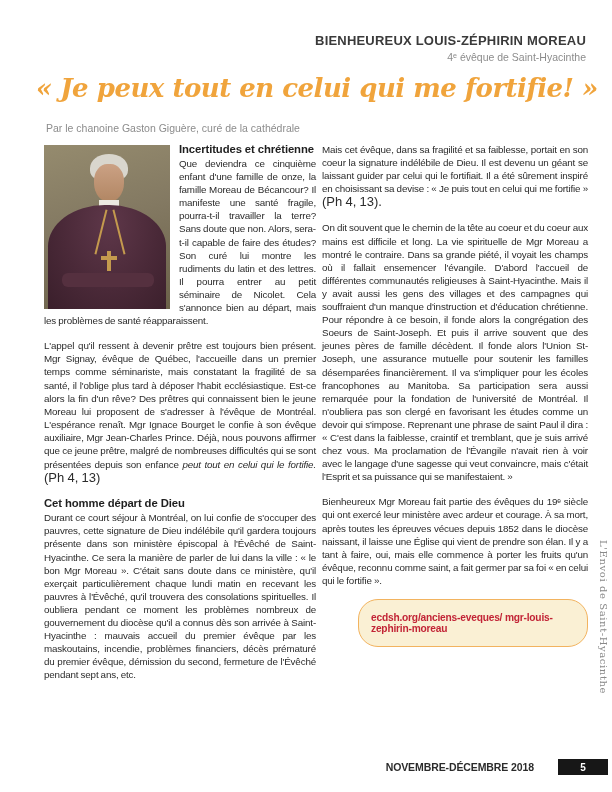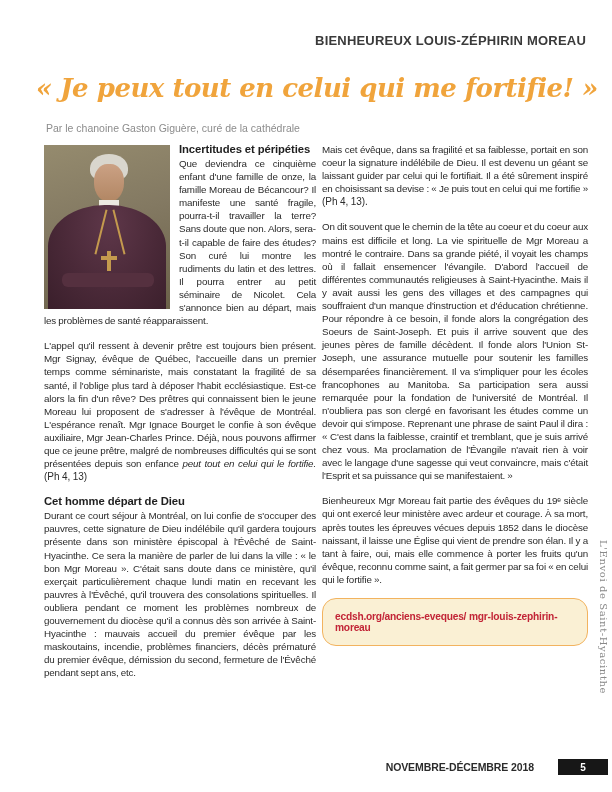--- a/index.html
+++ b/index.html
@@ -35,21 +35,21 @@
   }
   .col p{
     font-size:9.8px;line-height:13.1px;text-align:justify;
     letter-spacing:-.15px;word-spacing:-.4px;
     margin:0 0 12px 0;
   }
   .col h2{
     font-size:11.3px;font-weight:bold;color:#1f1f1f;
     margin:0 0 2px 0;letter-spacing:-.1px;
   }
-  .ref{font-size:10px;letter-spacing:0;}
+  .ref{font-size:13px;letter-spacing:0;}
   em.devise{}
 
   
   .portrait{
     float:left;width:126px;height:164px;margin:2px 9px 3px 0;
     position:relative;overflow:hidden;
     background:linear-gradient(165deg,#958b6e 0%,#837962 45%,#6b6149 100%);
   }
   .p-hair{position:absolute;top:9px;left:46px;width:38px;height:28px;
     background:#d9d6cd;border-radius:50% 50% 42% 42%;}
@@ -63,22 +63,22 @@
     background:#55303f;border-radius:6px;}
   .p-chain-l,.p-chain-r{position:absolute;width:2px;height:46px;background:#c49a4e;top:64px;}
   .p-chain-l{left:56px;transform:rotate(14deg);}
   .p-chain-r{left:74px;transform:rotate(-14deg);}
   .p-cross-v{position:absolute;top:106px;left:63px;width:4px;height:20px;background:#c49a4e;}
   .p-cross-h{position:absolute;top:111px;left:57px;width:16px;height:4px;background:#c49a4e;}
 
   
   .url-box{
     margin-top:12px;height:48px;
-    background:#faf0d4;border:1.5px solid #f2b35f;border-radius:14px;
-    display:flex;align-items:center;padding:0 12px;box-sizing:border-box;
+    background:#faf0d4;border:1.5px solid #f2b35f;border-radius:20px;
+    display:flex;align-items:center;padding:0 12px;box-sizing:border-box;margin-left:36px;
   }
   .url-box span{color:#c22436;font-weight:bold;font-size:10.2px;letter-spacing:-.2px;}
 
   
   .vertical-title{
     position:absolute;right:3px;top:540px;height:225px;
     writing-mode:vertical-rl;
     font-family:"DejaVu Serif",serif;font-size:10px;color:#8a8a8a;letter-spacing:.6px;
   }
 
@@ -91,41 +91,42 @@
     display:flex;align-items:center;justify-content:center;
   }
 </style>
 </head>
 <body>
 
 <div class="page">
 
   <div class="masthead">
     <div class="m-title">BIENHEUREUX LOUIS-ZÉPHIRIN MOREAU</div>
+    <div class="m-sub">4ᵉ évêque de Saint-Hyacinthe</div>
   </div>
 
   <div class="headline">« Je peux tout en celui qui me fortifie! »</div>
 
   <div class="byline">Par le chanoine Gaston Giguère, curé de la cathédrale</div>
 
   <div class="columns">
 
     <section class="col">
       <div class="portrait">
         <div class="p-hair"></div>
         <div class="p-face"></div>
         <div class="p-collar"></div>
         <div class="p-robe"></div>
         <div class="p-sash"></div>
         <div class="p-chain-l"></div>
         <div class="p-chain-r"></div>
         <div class="p-cross-v"></div>
         <div class="p-cross-h"></div>
       </div>
-      <h2>Incertitudes et péripéties</h2>
+      <h2>Incertitudes et chrétienne</h2>
       <p>Que deviendra ce cinquième enfant d'une famille de onze, la famille Moreau de Bécancour? Il manifeste une santé fragile, pourra-t-il travailler la terre? Sans doute que non. Alors, sera-t-il capable de faire des études? Son curé lui montre les rudiments du latin et des lettres. Il pourra entrer au petit séminaire de Nicolet. Cela s'annonce bien au départ, mais les problèmes de santé réapparaissent.</p>
       <p><span>L'appel qu'il ressent à devenir prêtre est toujours bien présent. Mgr Signay, évêque de Québec, l'accueille dans un premier temps comme séminariste, mais constatant la fragilité de sa santé, il l'oblige plus tard à déposer l'habit ecclésiastique. Est-ce alors la fin d'un rêve? Des prêtres qui connaissent bien le jeune Moreau lui proposent de s'adresser à l'évêque de Montréal. L'espérance renaît. Mgr Ignace Bourget le confie à son évêque auxiliaire, Mgr Jean-Charles Prince. Déjà, nous pouvons affirmer que ce jeune prêtre, malgré de nombreuses difficultés qui se sont présentées depuis son enfance </span><em class="devise">peut tout en celui qui le fortifie.</em><span class="ref"> (Ph 4, 13)</span></p>
       <h2>Cet homme départ de Dieu</h2>
       <p>Durant ce court séjour à Montréal, on lui confie de s'occuper des pauvres, cette signature de Dieu indélébile qu'il gardera toujours présente dans son ministère épiscopal à l'Évêché de Saint-Hyacinthe. Ce sera la manière de parler de lui dans la ville : « le bon Mgr Moreau ». C'était sans doute dans ce ministère, qu'il exerçait particulièrement chaque lundi matin en recevant les pauvres à l'Évêché, qu'il trouvera des consolations spirituelles. Il oubliera pendant ce moment les problèmes nombreux de gouvernement du diocèse qu'il a connus dès son arrivée à Saint-Hyacinthe : mauvais accueil du premier évêque par les maskoutains, incendie, problèmes financiers, décès prématuré du premier évêque, démission du second, fermeture de l'Évêché pendant sept ans, etc.</p>
     </section>
 
     <section class="col">
       <p><span>Mais cet évêque, dans sa fragilité et sa faiblesse, portait en son coeur la signature indélébile de Dieu. Il est devenu un géant se laissant guider par celui qui le fortifiait. Il a été sûrement inspiré en choisissant sa devise : « Je puis tout en celui qui me fortifie » </span><span class="ref">(Ph 4, 13).</span></p>
       <p>On dit souvent que le chemin de la tête au coeur et du coeur aux mains est difficile et long. La vie spirituelle de Mgr Moreau a montré le contraire. Dans sa grande piété, il voyait les champs où il fallait ensemencer l'évangile. D'abord l'accueil de différentes communautés religieuses à Saint-Hyacinthe. Mais il y avait aussi les gens des villages et des campagnes qui souffraient d'un manque d'instruction et d'éducation chrétienne. Pour répondre à ce besoin, il fonde alors la congrégation des Soeurs de Saint-Joseph. Et puis il arrive souvent que des jeunes pères de famille décèdent. Il fonde alors l'Union St-Joseph, une assurance mutuelle pour soutenir les familles désemparées financièrement. Il va s'impliquer pour les écoles francophones au Manitoba. Sa participation sera aussi remarquée pour la fondation de l'université de Montréal. Il n'oubliera pas son clergé en favorisant les études comme un devoir qui s'impose. Reprenant une phrase de saint Paul il dira : « C'est dans la faiblesse, craintif et tremblant, que je suis arrivé chez vous. Ma proclamation de l'Évangile n'avait rien à voir avec le langage d'une sagesse qui veut convaincre, mais c'était l'Esprit et sa puissance qui se manifestaient. »</p>
       <p>Bienheureux Mgr Moreau fait partie des évêques du 19ᵉ siècle qui ont exercé leur ministère avec ardeur et courage. À sa mort, après toutes les épreuves vécues depuis 1852 dans le diocèse naissant, il laisse une Église qui vient de prendre son élan. Il y a tant à faire, oui, mais elle commence à porter les fruits qu'un évêque, reconnu comme saint, a fait germer par sa foi « en celui qui le fortifie ».</p>

